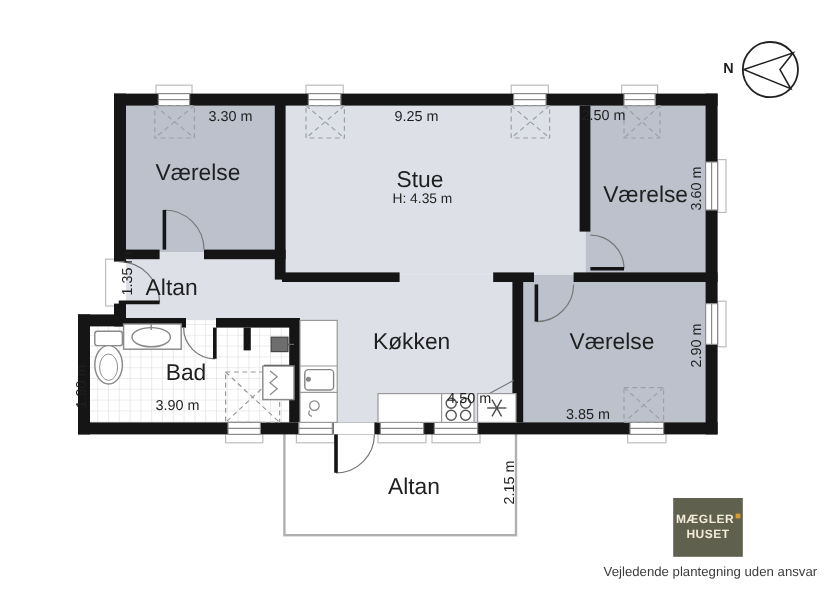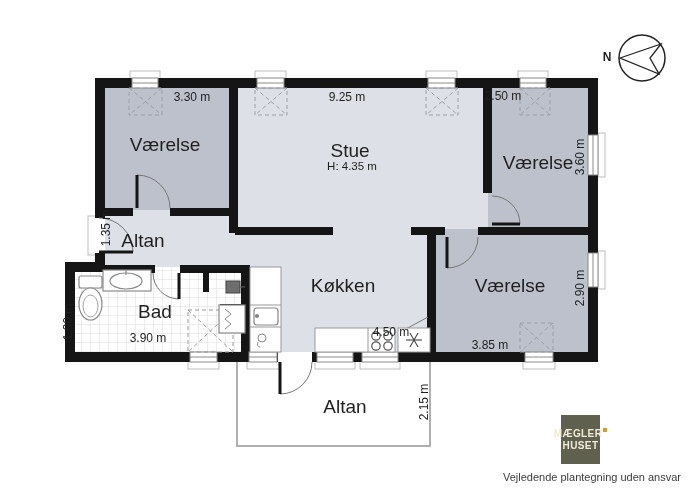--- a/index.html
+++ b/index.html
@@ -6,21 +6,21 @@
   .canvas{position:relative;width:700px;height:500px;background:#fff;overflow:hidden;
           font-family:"Liberation Sans",sans-serif;color:#1f1f1f;}
   svg{position:absolute;left:0;top:0;}
   .lbl{position:absolute;transform:translate(-50%,-50%);white-space:nowrap;
        color:#1f1f1f;pointer-events:none;}
   .lbl.v{transform:translate(-50%,-50%) rotate(-90deg);}
   .dim{font-size:12px;}
   .room{font-size:19px;}
   .sub{font-size:11.5px;}
   .north{font-size:12px;font-weight:bold;}
-  .logo{position:absolute;left:561px;top:415px;width:39px;height:49px;background:#5f604e;
+  .logo{position:absolute;left:561px;top:415px;width:58px;height:49px;background:#5f604e;
         display:flex;flex-direction:column;align-items:center;justify-content:center;
         color:#f1ebd8;font-weight:bold;font-size:10px;letter-spacing:.4px;line-height:1.2;}
   .logo .l1{display:inline-flex;align-items:flex-start;}
   .logo .accent{display:inline-block;width:4px;height:4px;background:#d79a2b;margin-left:1px;}
   .caption{position:absolute;left:472px;top:471px;width:240px;text-align:center;
            font-size:11px;color:#3c3c3c;}
 </style>
 </head>
 <body>
 

